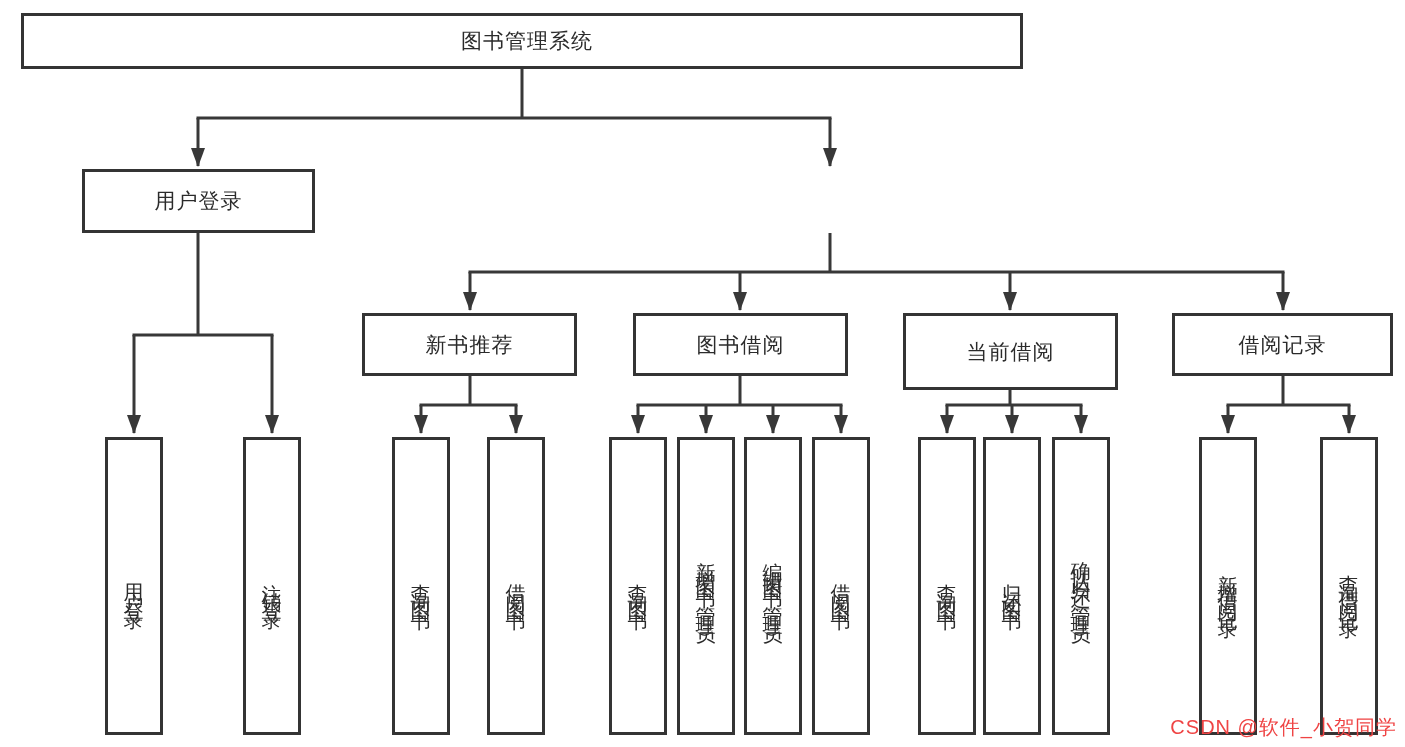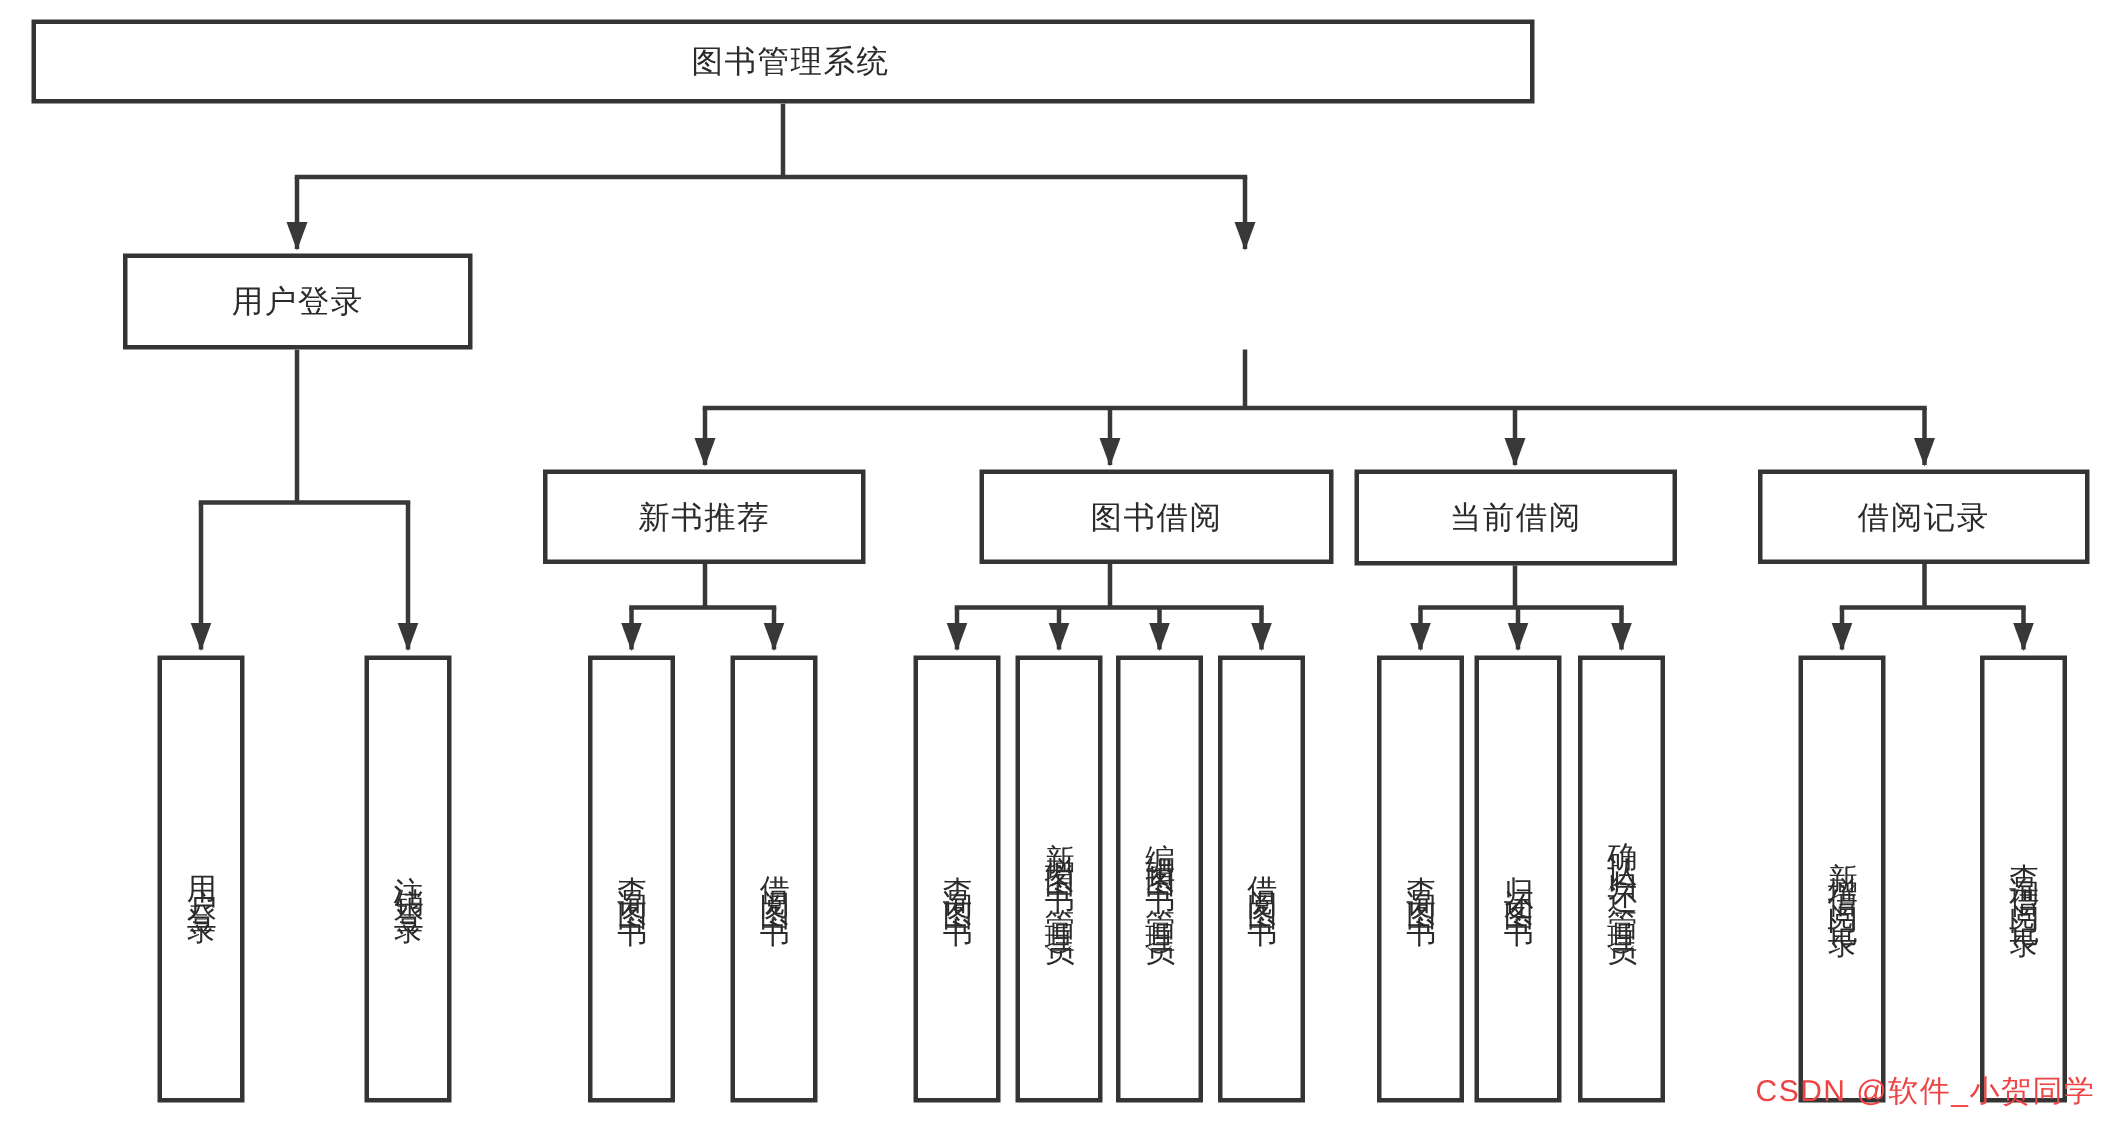--- a/index.html
+++ b/index.html
@@ -92,22 +92,22 @@
       <path d="M1228,405 V433" marker-end="url(#arr)"></path>
       <path d="M1349,405 V433" marker-end="url(#arr)"></path>
     </g>
   </svg>
 
   <div class="node" style="left:21px;top:13px;width:1002px;height:56px;padding-left:10px;">图书管理系统</div>
 
   <div class="node" style="left:82px;top:169px;width:233px;height:64px;">用户登录</div>
 
   <div class="node" style="left:362px;top:313px;width:215px;height:63px;">新书推荐</div>
-  <div class="node" style="left:633px;top:313px;width:236px;height:63px;margin-left:20px;">图书借阅</div>
-  <div class="node" style="left:903px;top:313px;width:215px;height:64px;">当前借阅</div>
+  <div class="node" style="left:633px;top:313px;width:215px;height:63px;">图书借阅</div>
+  <div class="node" style="left:903px;top:313px;width:215px;height:77px;">当前借阅</div>
   <div class="node" style="left:1172px;top:313px;width:221px;height:63px;">借阅记录</div>
 
   <div class="node leaf" style="left:105px;top:437px;width:58px;height:298px;">
     <span class="vtext">用户登录</span>
   </div>
   <div class="node leaf" style="left:243px;top:437px;width:58px;height:298px;">
     <span class="vtext">注销登录</span>
   </div>
 
   <div class="node leaf" style="left:392px;top:437px;width:58px;height:298px;">

